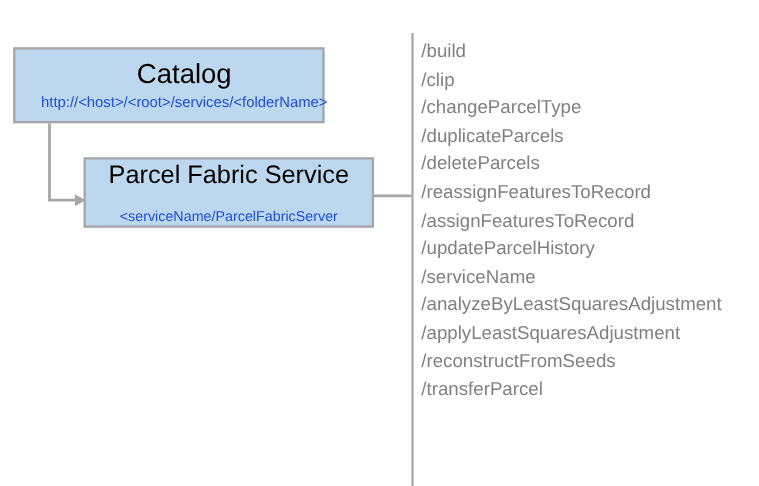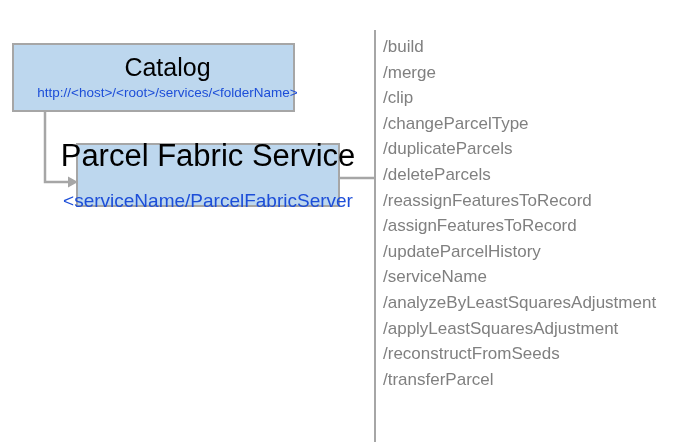--- a/index.html
+++ b/index.html
@@ -56,25 +56,25 @@
     font-size: 13.5px;
   }
 
   #service-box {
     left: 76px;
     top: 143px;
     width: 264px;
     height: 64px;
   }
   #service-box .node-title {
-    font-size: 31px;
+    font-size: 23px;
     margin-bottom: 18px;
   }
   #service-box .node-subtitle {
-    font-size: 19px;
+    font-size: 13px;
   }
 
   
   #connector-layer {
     position: absolute;
     left: 0;
     top: 0;
     width: 690px;
     height: 442px;
     pointer-events: none;
@@ -118,21 +118,20 @@
   <svg id="connector-layer" viewBox="0 0 690 442" width="690" height="442">
 
     <path d="M 45 112 L 45 182 L 68 182" fill="none" stroke="#a6a6a6" stroke-width="2.5"></path>
     <polygon points="68,176.5 78,182 68,187.5" fill="#a6a6a6"></polygon>
 
     <path d="M 340 178 L 374 178" fill="none" stroke="#a6a6a6" stroke-width="2.5"></path>
   </svg>
 
   <ul id="operations-list">
       <li>/build</li>
-      <li>/merge</li>
       <li>/clip</li>
       <li>/changeParcelType</li>
       <li>/duplicateParcels</li>
       <li>/deleteParcels</li>
       <li>/reassignFeaturesToRecord</li>
       <li>/assignFeaturesToRecord</li>
       <li>/updateParcelHistory</li>
       <li>/serviceName</li>
       <li>/analyzeByLeastSquaresAdjustment</li>
       <li>/applyLeastSquaresAdjustment</li>

